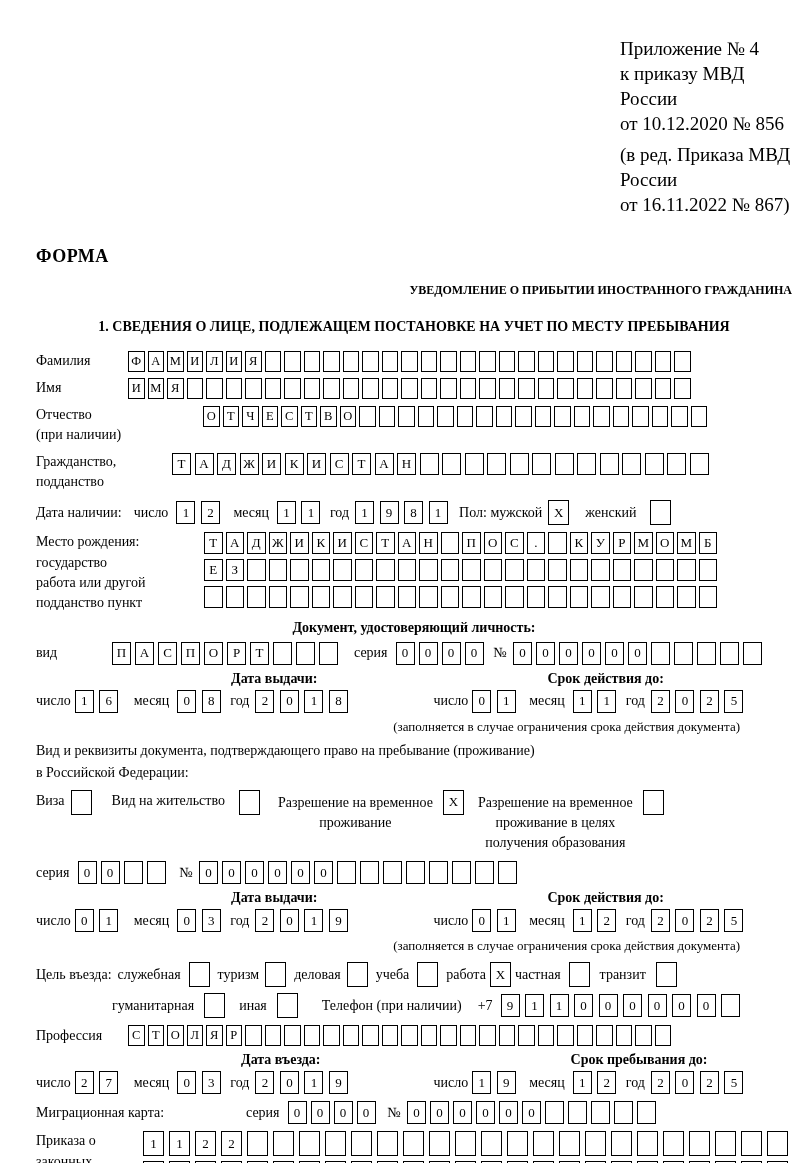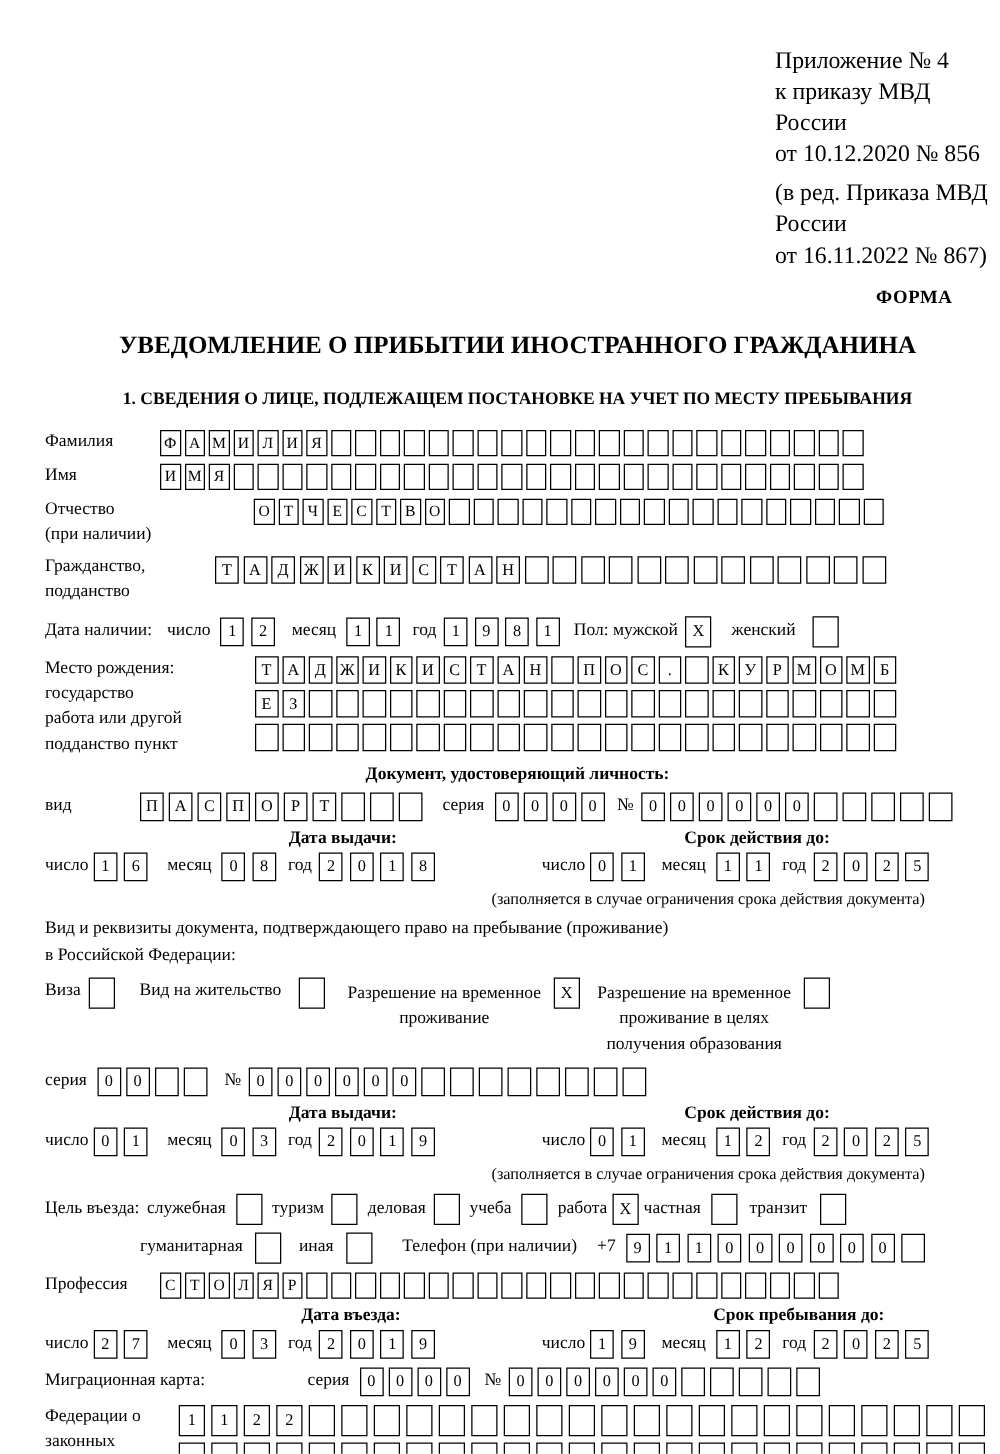--- a/index.html
+++ b/index.html
@@ -3,23 +3,23 @@
 <meta charset="utf-8">
 <style>
   html,body{margin:0;padding:0;background:#fff;}
   body{width:800px;height:1163px;overflow:hidden;color:#000;
        font-family:"Liberation Serif","DejaVu Serif",serif;font-size:14px;}
   .page{box-sizing:border-box;width:800px;height:1163px;padding:36px 8px 0 36px;position:relative;}
 
   
   .doc-ref{margin-left:584px;font-size:19px;line-height:1.32;}
   .doc-ref .amend{margin-top:6px;}
-  .forma{margin-top:12px;text-align:right;padding-right:30px;font-weight:bold;font-size:15px;letter-spacing:.5px;}
-
-  .title{margin-top:14px;text-align:center;font-weight:bold;font-size:20px;line-height:1.55;}
+  .forma{margin-top:28px;padding-right:30px;font-weight:bold;font-size:18px;letter-spacing:.5px;}
+
+  .title{margin-top:14px;text-align:right;font-weight:bold;font-size:12px;line-height:1.55;}
   .title-underline{display:inline-block;width:58px;border-bottom:2px solid #333;margin-left:10px;vertical-align:baseline;}
   .section-heading{margin-top:20px;margin-bottom:16px;text-align:center;font-weight:bold;font-size:14px;}
 
   
   .frow{display:flex;align-items:flex-start;margin-bottom:6px;}
   .frow.ac{align-items:center;}
   .flabel{flex:none;line-height:1.45;}
   .w92{width:92px;} .w167{width:167px;} .w136{width:136px;} .w168{width:168px;} .w97{width:97px;}
 
   
@@ -662,21 +662,21 @@
         <span class="cell"></span>
         <span class="cell"></span>
         <span class="cell"></span>
         <span class="cell"></span>
         <span class="cell"></span>
       </span>
   </div>
 
   <div class="frow" style="margin-top:7px;">
     <span class="flabel w97">
-      <span>Федерации о</span><br>
+      <span>Приказа о</span><br>
       <span>законных</span><br>
       <span>представителях</span><br>
       <span>(родителях,</span><br>
       <span>усыновителях,</span><br>
       <span>попечителях)</span>
     </span>
     <span class="stack" style="margin-left:10px;">
       <div class="cells big">
           <span class="cell">1</span>
           <span class="cell">1</span>

